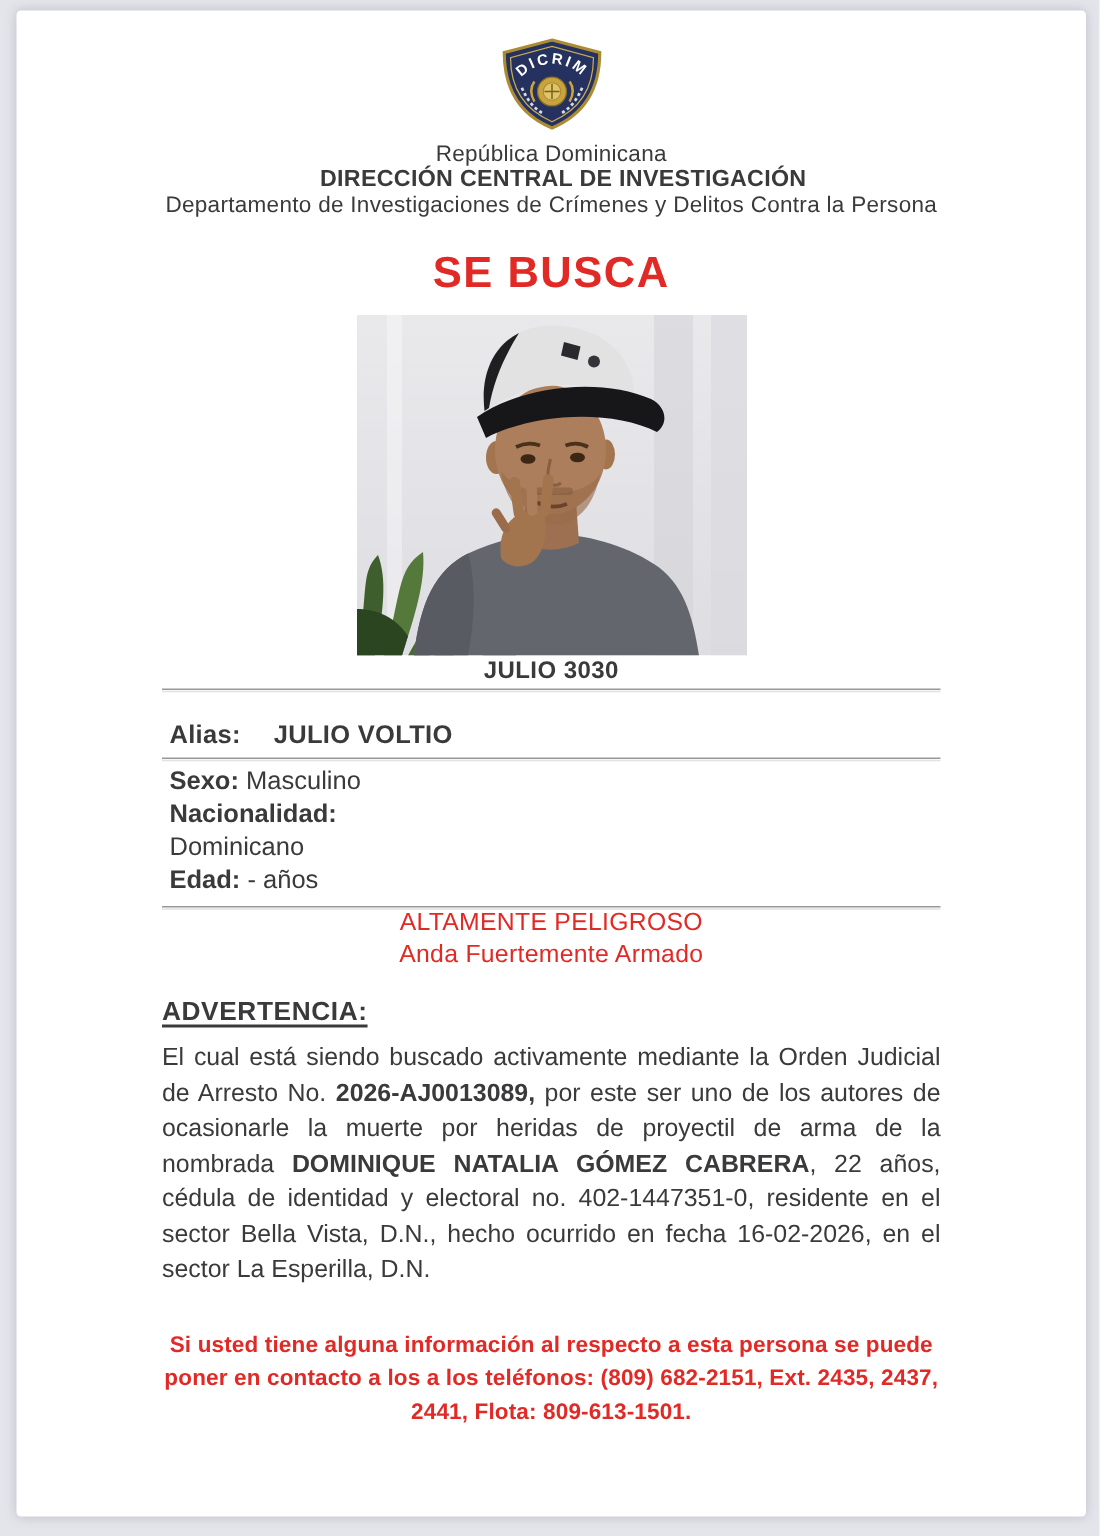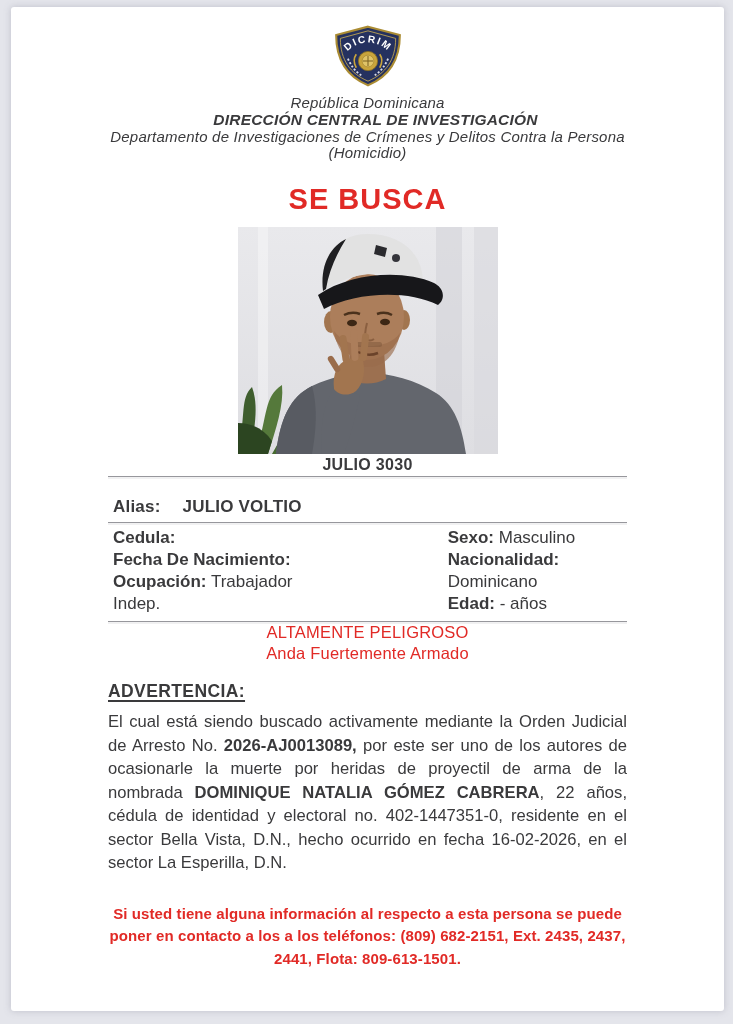--- a/index.html
+++ b/index.html
@@ -11,21 +11,21 @@
     color:var(--ink);
   }
   .sheet{
     position:absolute;left:11px;top:7px;right:9px;bottom:13px;
     background:#ffffff;border-radius:3px;
     box-shadow:0 0 7px rgba(120,120,140,.35);
   }
   .content{padding-top:18px;text-align:center;}
   
   .badge-wrap{height:62px;margin-bottom:8px;}
-  .hdr{font-size:15px;line-height:16.8px;letter-spacing:.2px;margin:0;font-style:italic;}
+  .hdr{font-size:15px;line-height:16.8px;letter-spacing:.2px;margin:0;}
   .hdr-bold{font-weight:bold;font-size:15.5px;margin-left:16px;}
   .title{
     color:var(--accent);font-weight:bold;font-size:29px;letter-spacing:1px;
     margin-top:15px;line-height:44px;
   }
   
   .photo{width:260px;height:227px;margin:6px auto 0;display:block;}
   .caption{font-weight:bold;font-size:16px;margin-top:2px;letter-spacing:.3px;}
   
   .info{width:519px;margin:2px auto 0;text-align:left;font-size:17px;}
@@ -68,21 +68,20 @@
         <path d="M36 51 q-5 -9 0 -16" stroke="#c9a43c" fill="none" stroke-width="2"></path>
         <path d="M64 51 q5 -9 0 -16" stroke="#c9a43c" fill="none" stroke-width="2"></path>
         <path d="M26 40 q6 14 16 20" stroke="#d7dae6" stroke-width="2.2" fill="none" stroke-dasharray="2.5 2.2"></path>
         <path d="M74 40 q-6 14 -16 20" stroke="#d7dae6" stroke-width="2.2" fill="none" stroke-dasharray="2.5 2.2"></path>
       </svg>
     </div>
 
     <p class="hdr">República Dominicana</p>
     <p class="hdr hdr-bold">DIRECCIÓN CENTRAL DE INVESTIGACIÓN</p>
     <p class="hdr">Departamento de Investigaciones de Crímenes y Delitos Contra la Persona</p>
-    <p class="hdr">(Homicidio)</p>
 
     <div class="title">SE BUSCA</div>
 
     <svg class="photo" viewBox="0 0 260 227" aria-hidden="true">
       <defs>
         <linearGradient id="wallg" x1="0" y1="0" x2="0" y2="1">
           <stop offset="0" stop-color="#e9e9ec"></stop>
             <stop offset="1" stop-color="#dedee2"></stop>
         </linearGradient>
       </defs>
@@ -130,26 +129,20 @@
 
     <div class="caption">JULIO 3030</div>
 
     <div class="info">
       <div class="rule"></div>
       <div class="alias-row">
         <span>Alias:</span><span class="alias-gap"></span><span>JULIO VOLTIO</span>
       </div>
       <div class="rule"></div>
       <div class="grid">
-        <div class="col-l">
-          <div class="fline"><span class="b">Cedula:</span> <span></span></div>
-          <div class="fline"><span class="b">Fecha De Nacimiento:</span> <span></span></div>
-          <div class="fline"><span class="b">Ocupación:</span> <span>Trabajador</span></div>
-          <div class="fline"><span class="b"></span><span>Indep.</span></div>
-        </div>
         <div class="col-r">
           <div class="fline"><span class="b">Sexo:</span> <span>Masculino</span></div>
           <div class="fline"><span class="b">Nacionalidad:</span> <span></span></div>
           <div class="fline"><span class="b"></span><span>Dominicano</span></div>
           <div class="fline"><span class="b">Edad:</span> <span>- años</span></div>
         </div>
       </div>
       <div class="rule"></div>
     </div>
 

